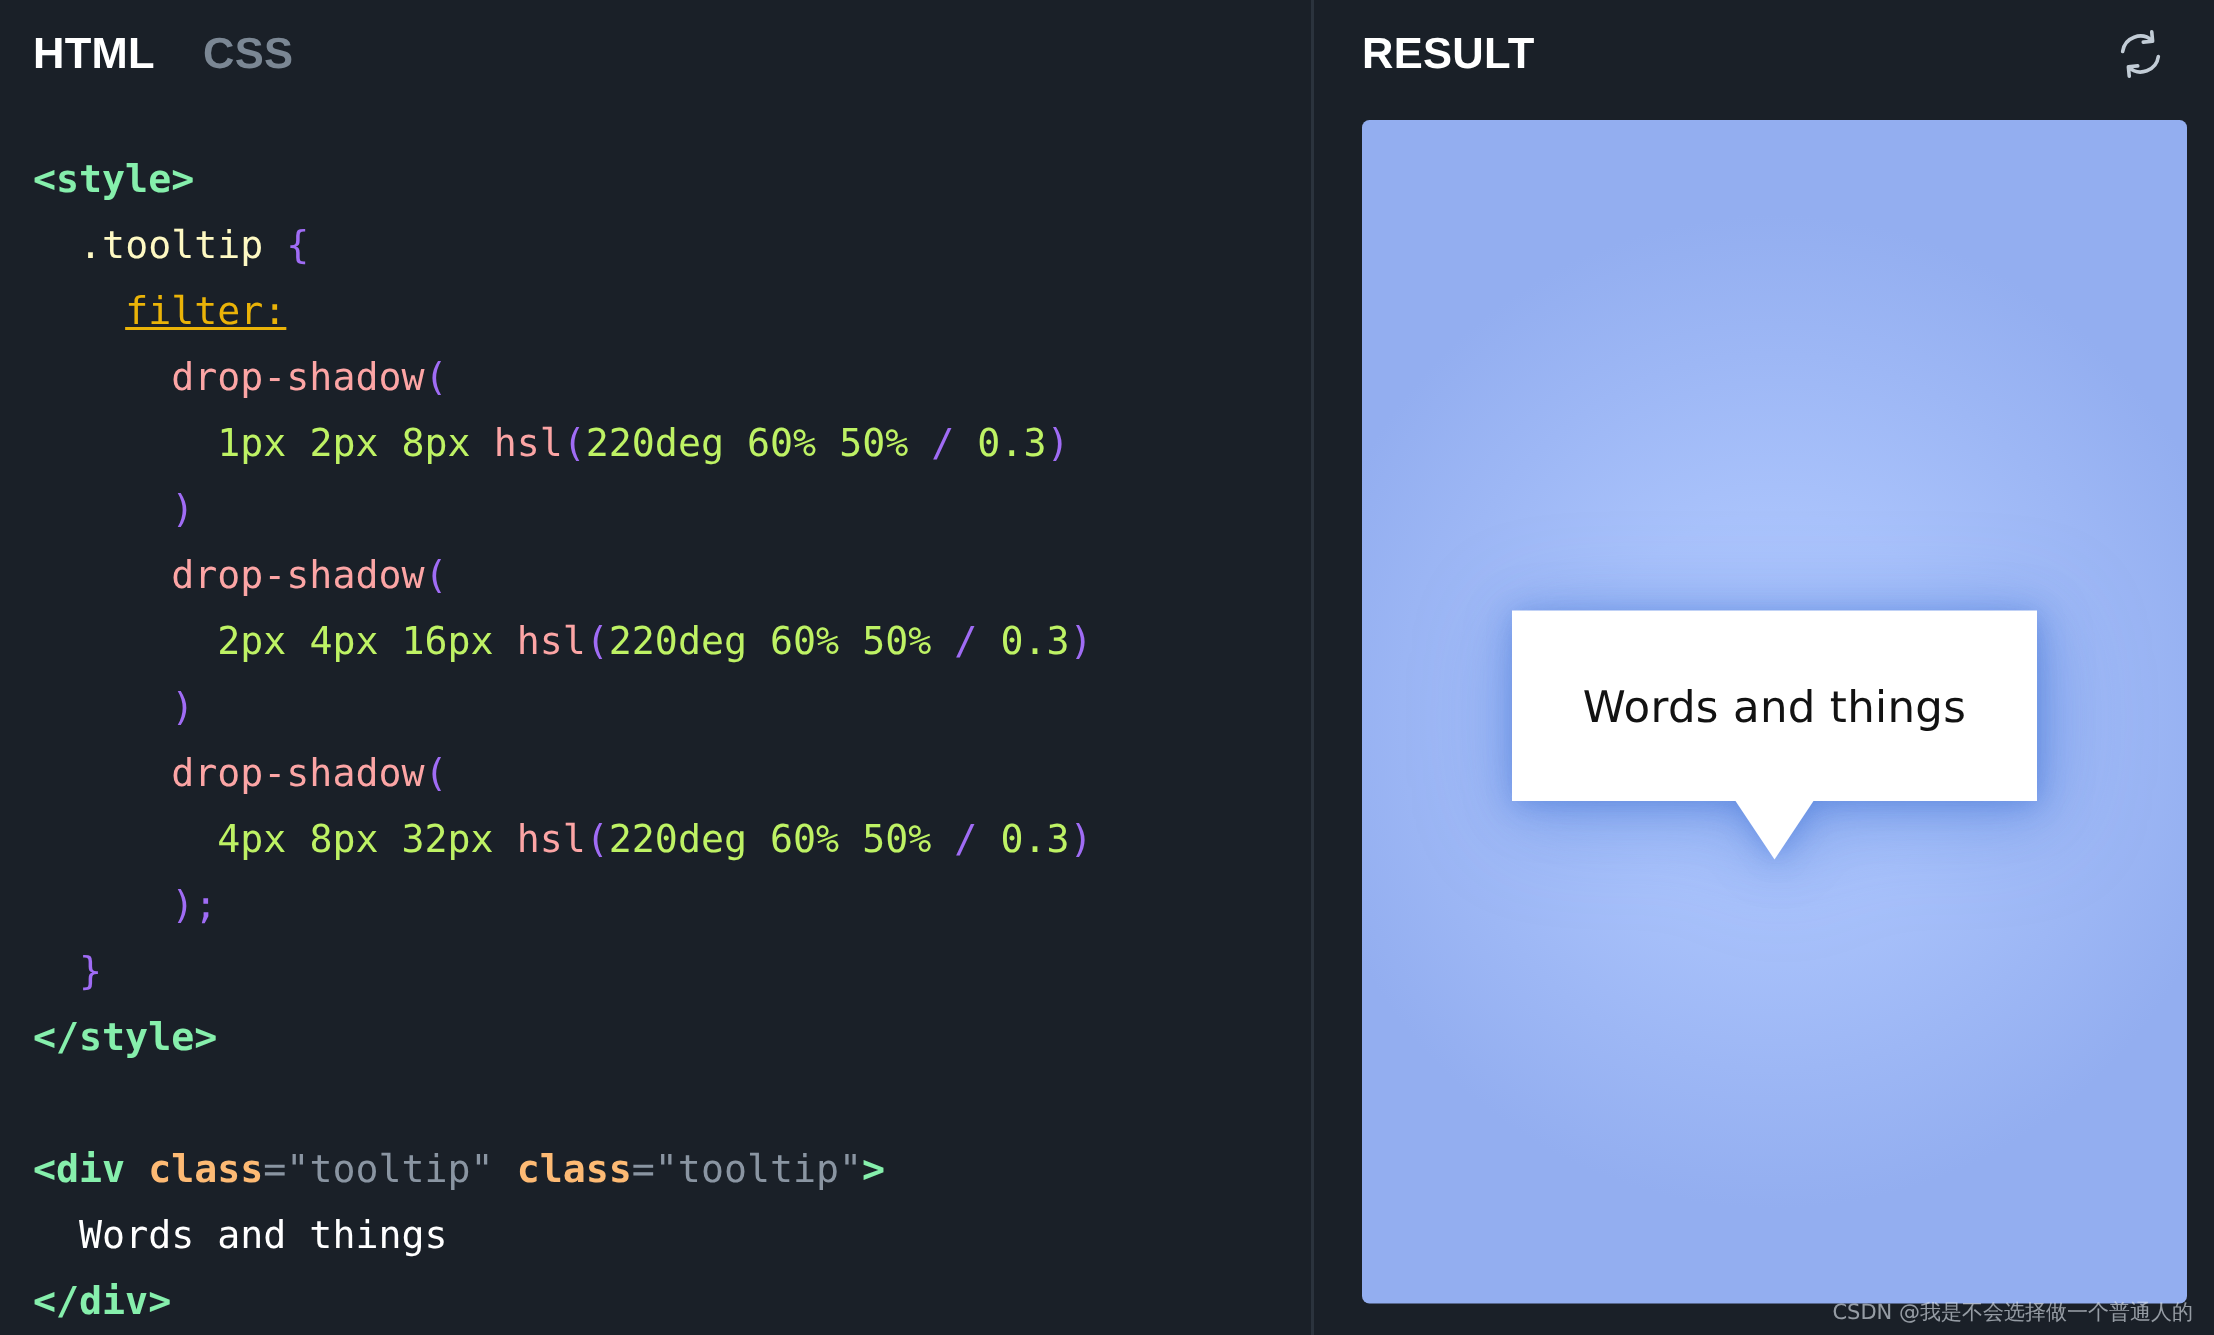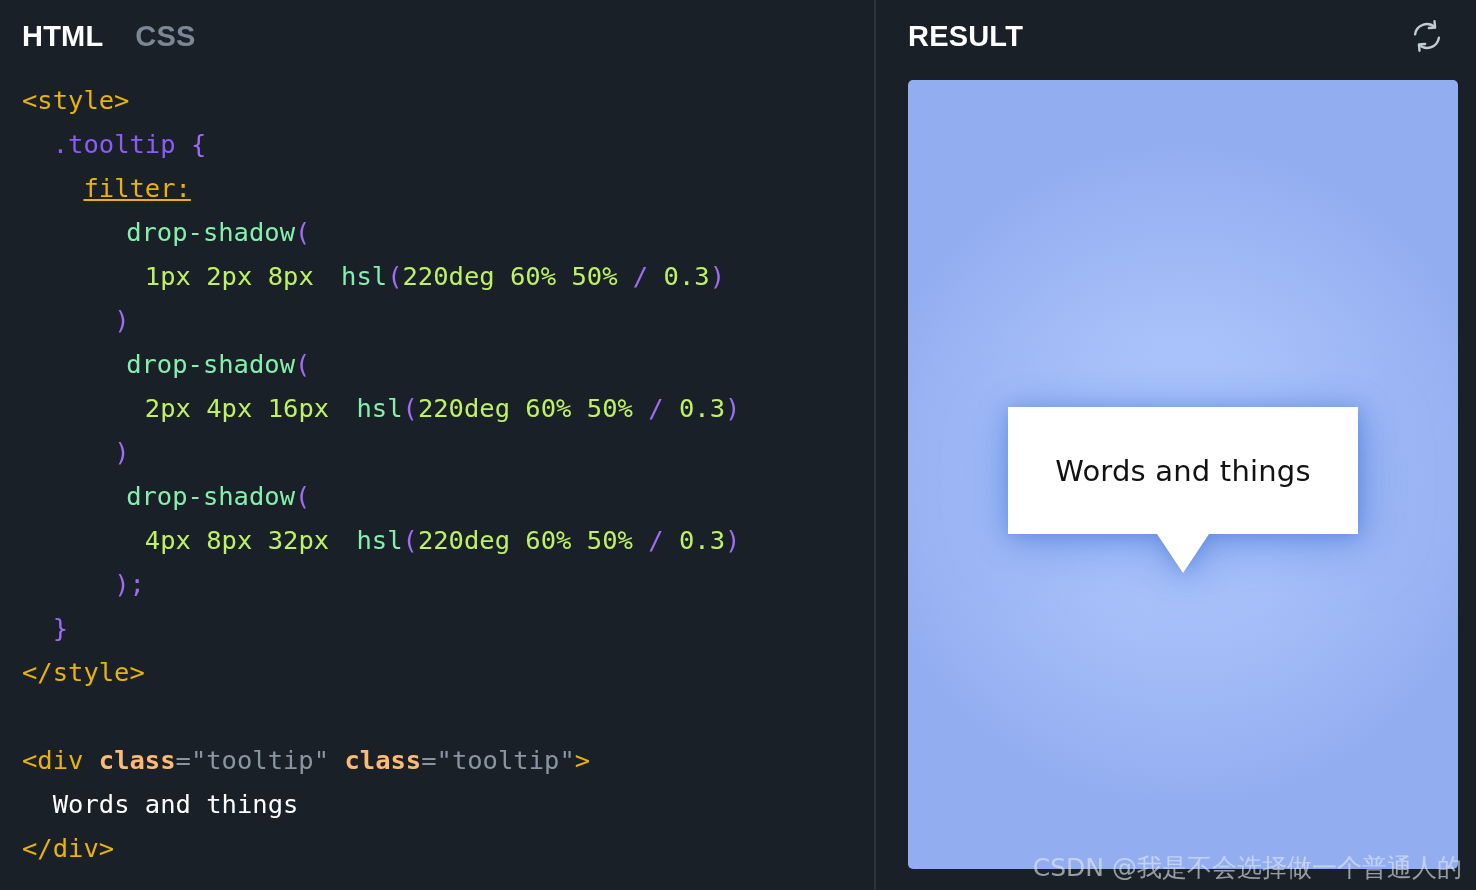--- a/index.html
+++ b/index.html
@@ -23,20 +23,21 @@
 
   
   #editor-pane {
     position: relative;
     width: 876px;
     height: 890px;
     background: #1a2028;
     display: flex;
     flex-direction: column;
     overflow: hidden;
+    gap: 20px;
   }
 
   .pane-divider {
     position: absolute;
     top: 0;
     right: 0;
     width: 2px;
     height: 890px;
     background: #2b333d;
   }
@@ -73,24 +74,24 @@
   pre#code-block {
     font-family: "DejaVu Sans Mono", "Liberation Mono", monospace;
     font-size: 25.5px;
     line-height: 44px;
     white-space: pre;
     letter-spacing: 0px;
     color: #e6edf3;
   }
 
   
-  .tk-tag      { color: #eab308; font-weight: normal; }
-  .tk-sel      { color: #8b5cf6; }
+  .tk-tag      { color: #86efac; font-weight: bold; }
+  .tk-sel      { color: #fef9c3; }
   .tk-prop     { color: #eab308; text-decoration: underline; }
-  .tk-fn       { color: #86efac; margin-left: 12px; }
+  .tk-fn       { color: #fca5a5; }
   .tk-num      { color: #bef264; }
   .tk-punct    { color: #a06cf5; }
   .tk-attr     { color: #fdba74; font-weight: bold; }
   .tk-eq       { color: #8a95a2; }
   .tk-str      { color: #8a95a2; }
   .tk-text     { color: #ffffff; }
 
   
   #result-pane {
     position: relative;
@@ -191,21 +192,21 @@
     border-right: 26px solid transparent;
     border-top: 39px solid #ffffff;
   }
 
   
   #watermark {
     position: absolute;
     right: 14px;
     bottom: 6px;
     font-family: "DejaVu Sans", "Liberation Sans", sans-serif;
-    font-size: 25px;
+    font-size: 14px;
     color: rgba(226, 232, 240, 0.62);
     white-space: nowrap;
     pointer-events: none;
     z-index: 30;
     margin-top: 40px;
   }
 </style>
 </head>
 <body>
 

